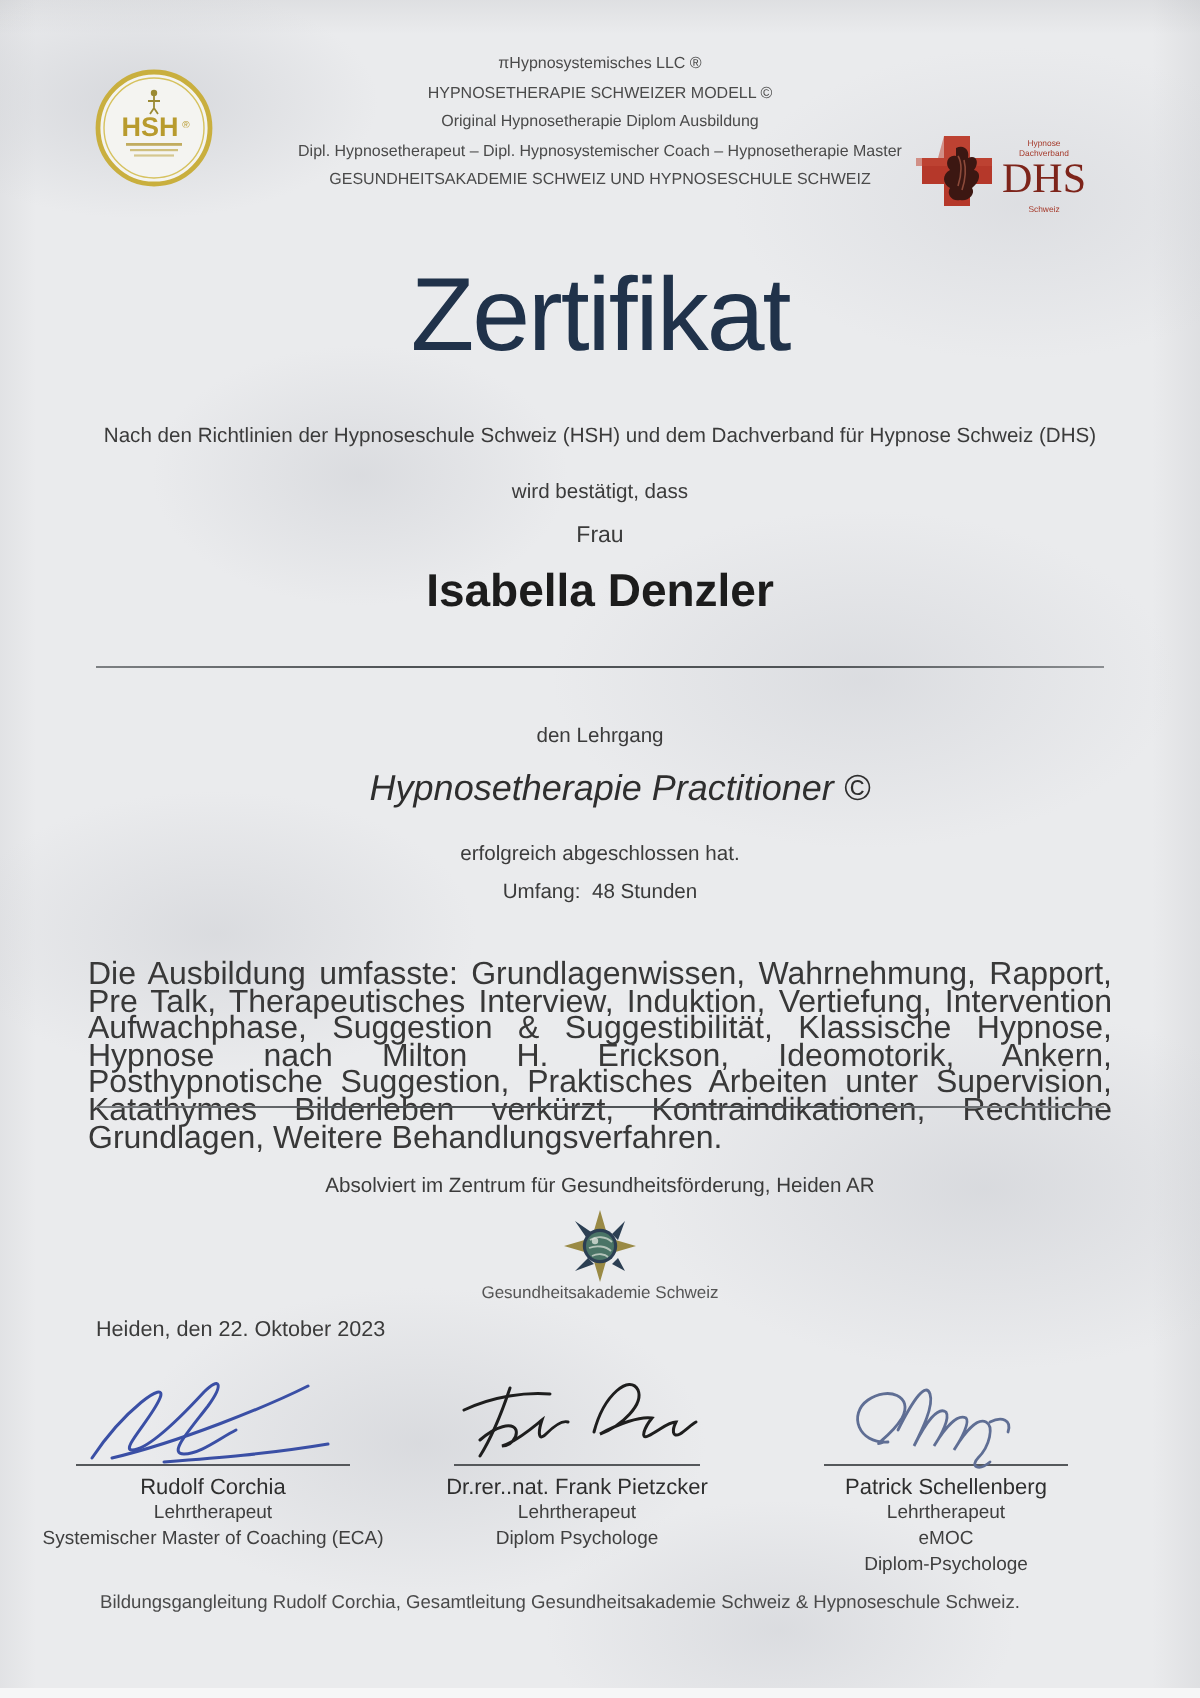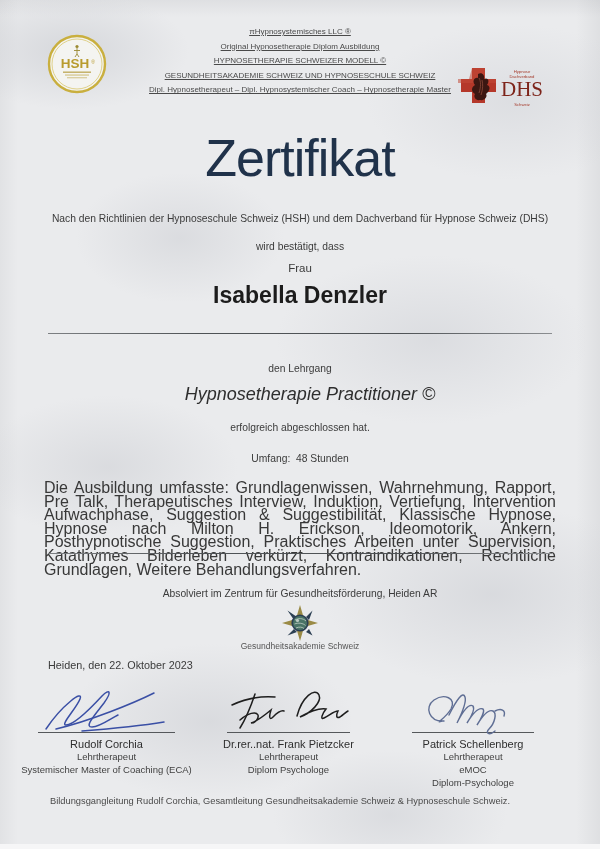--- a/index.html
+++ b/index.html
@@ -20,21 +20,21 @@
       radial-gradient(ellipse 220px 120px at 35% 85%, rgba(203,205,210,.55), transparent 65%),
       radial-gradient(ellipse 180px 100px at 65% 96%, rgba(206,208,213,.55), transparent 65%),
       linear-gradient(to left, rgba(120,122,128,.10), transparent 4%),
       linear-gradient(to right, rgba(120,122,128,.08), transparent 3%),
       linear-gradient(to bottom, rgba(120,122,128,.10), transparent 2%);
   }
   .abs{position:absolute;text-align:right;}
   .ctr{left:0;right:0;text-align:center;}
   .small{font-size:10.3px;line-height:13px;}
   .pre{white-space:pre-wrap;}
-  .hdr-lines{top:25px;font-size:8px;line-height:14.6px;color:#4a4a4a;text-decoration:underline;}
+  .hdr-lines{top:25px;font-size:8px;line-height:14.6px;color:#4a4a4a;}
   .title{top:128px;font-size:52px;letter-spacing:-1px;color:#20324a;font-weight:400;}
   .name{top:282px;font-size:23px;font-weight:bold;color:#1c1c1c;}
   .course{top:384px;font-size:18px;font-style:italic;color:#2e2e2e;margin-left:20px;}
   .rule{height:1px;background:linear-gradient(to right,#7d8083,#4f5356 30%,#4f5356 70%,#8b8e91);left:48px;width:504px;}
   .para{top:481px;left:44px;width:512px;font-size:16px;line-height:13.6px;text-align:justify;color:#383838;}
   .sig-col{position:absolute;top:682px;}
   .sig-scribble{position:relative;height:50px;}
   .sig-line{border-top:1px solid #55585b;height:0;}
   .sig-name{font-size:11px;color:#2e2e2e;padding-top:5px;}
   .sig-name,.sig-title{width:300px;margin-left:calc(50% - 150px);text-align:center;white-space:nowrap;}
@@ -58,24 +58,24 @@
       <text x="47" y="31" text-anchor="middle" font-family="Liberation Sans, sans-serif" font-size="5" fill="#b89b2e">®</text>
 
       <rect x="17" y="38.5" width="28" height="1.4" fill="#b79f45" opacity="0.85"></rect>
       <rect x="19" y="41.5" width="24" height="1.1" fill="#c0a94f" opacity="0.7"></rect>
       <rect x="21" y="44.2" width="20" height="1.1" fill="#c0a94f" opacity="0.6"></rect>
     </svg>
   </div>
 
   <div class="abs ctr hdr-lines">
     <div>πHypnosystemisches LLC ®</div>
+    <div>HYPNOSETHERAPIE SCHWEIZER MODELL ©</div>
     <div>Original Hypnosetherapie Diplom Ausbildung</div>
-    <div>HYPNOSETHERAPIE SCHWEIZER MODELL ©</div>
+    <div>Dipl. Hypnosetherapeut – Dipl. Hypnosystemischer Coach – Hypnosetherapie Master</div>
     <div>GESUNDHEITSAKADEMIE SCHWEIZ UND HYPNOSESCHULE SCHWEIZ</div>
-    <div>Dipl. Hypnosetherapeut – Dipl. Hypnosystemischer Coach – Hypnosetherapie Master</div>
   </div>
 
   <div class="abs" style="top:65px;left:458px;width:92px;height:48px;">
     <svg width="92" height="48" viewBox="0 0 92 48">
 
       <path d="M14 3 h13 v11 h11 v13 h-11 v11 h-13 v-11 h-11 v-13 h11 z" fill="#b5382a"></path>
       <path d="M14 3 h13 v11 h11 v4 h-38 v-4 h11 z" fill="#c24b38" opacity="0.55"></path>
 
       <path d="M20 9 C24 7 27 10 26 14 C30 12 32 16 29 20 C33 21 32 26 28 29 C30 32 26 36 22 35 C18 36 15 32 17 29 C13 27 13 22 17 20 C14 17 16 12 20 13 Z" fill="#3c1712"></path>
       <path d="M21 13 C23 16 23 22 21 28 M24 15 C25 19 25 24 23 30" stroke="#8c4a3a" stroke-width="0.8" fill="none"></path>
@@ -94,21 +94,21 @@
   <div class="abs ctr small" style="top:212px;">Nach den Richtlinien der Hypnoseschule Schweiz (HSH) und dem Dachverband für Hypnose Schweiz (DHS)</div>
   <div class="abs ctr small" style="top:240px;">wird bestätigt, dass</div>
   <div class="abs ctr" style="top:262px;font-size:11.5px;">Frau</div>
   <div class="abs ctr name">Isabella Denzler</div>
 
   <div class="abs rule" style="top:333px;"></div>
 
   <div class="abs ctr small" style="top:362px;">den Lehrgang</div>
   <div class="abs ctr course">Hypnosetherapie Practitioner ©</div>
   <div class="abs ctr small" style="top:421px;">erfolgreich abgeschlossen hat.</div>
-  <div class="abs ctr small pre" style="top:440px;margin-top:12px;">Umfang:  48 Stunden</div>
+  <div class="abs ctr small pre" style="top:440px;">Umfang:  48 Stunden</div>
 
   <div class="abs para">Die Ausbildung umfasste: Grundlagenwissen, Wahrnehmung, Rapport, Pre Talk, Therapeutisches Interview, Induktion, Vertiefung, Intervention Aufwachphase, Suggestion &amp; Suggestibilität, Klassische Hypnose, Hypnose nach Milton H. Erickson, Ideomotorik, Ankern, Posthypnotische Suggestion, Praktisches Arbeiten unter Supervision, Katathymes Bilderleben verkürzt, Kontraindikationen, Rechtliche Grundlagen, Weitere Behandlungsverfahren.</div>
 
   <div class="abs rule" style="top:553px;"></div>
 
   <div class="abs ctr small" style="top:587px;">Absolviert im Zentrum für Gesundheitsförderung, Heiden AR</div>
 
   <div class="abs" style="top:605px;left:282px;width:36px;height:36px;">
     <svg width="36" height="36" viewBox="0 0 36 36">
 

